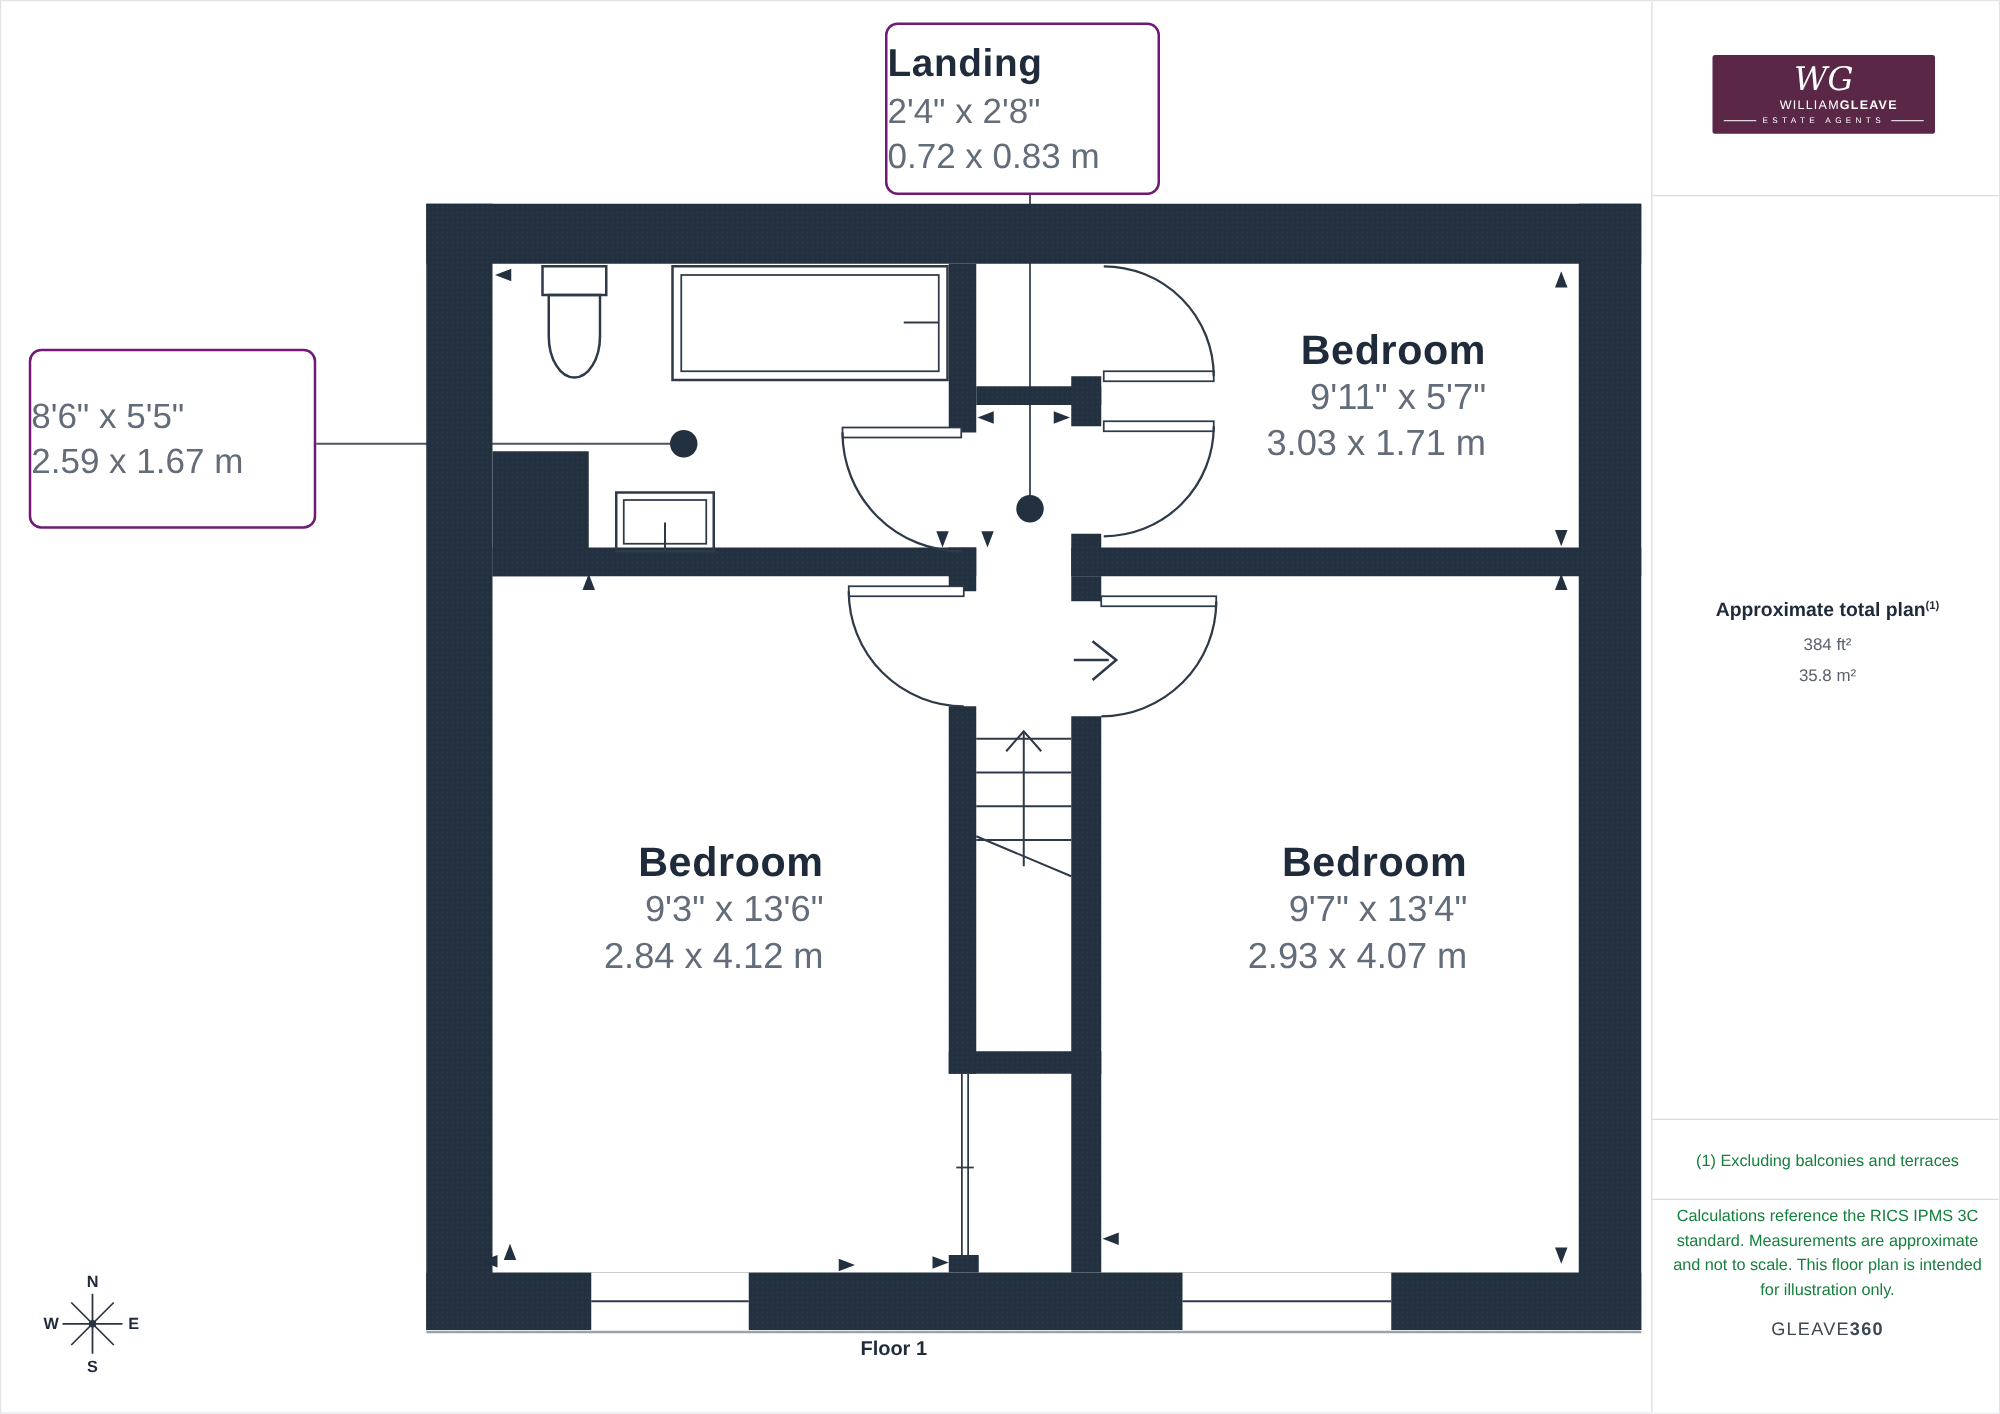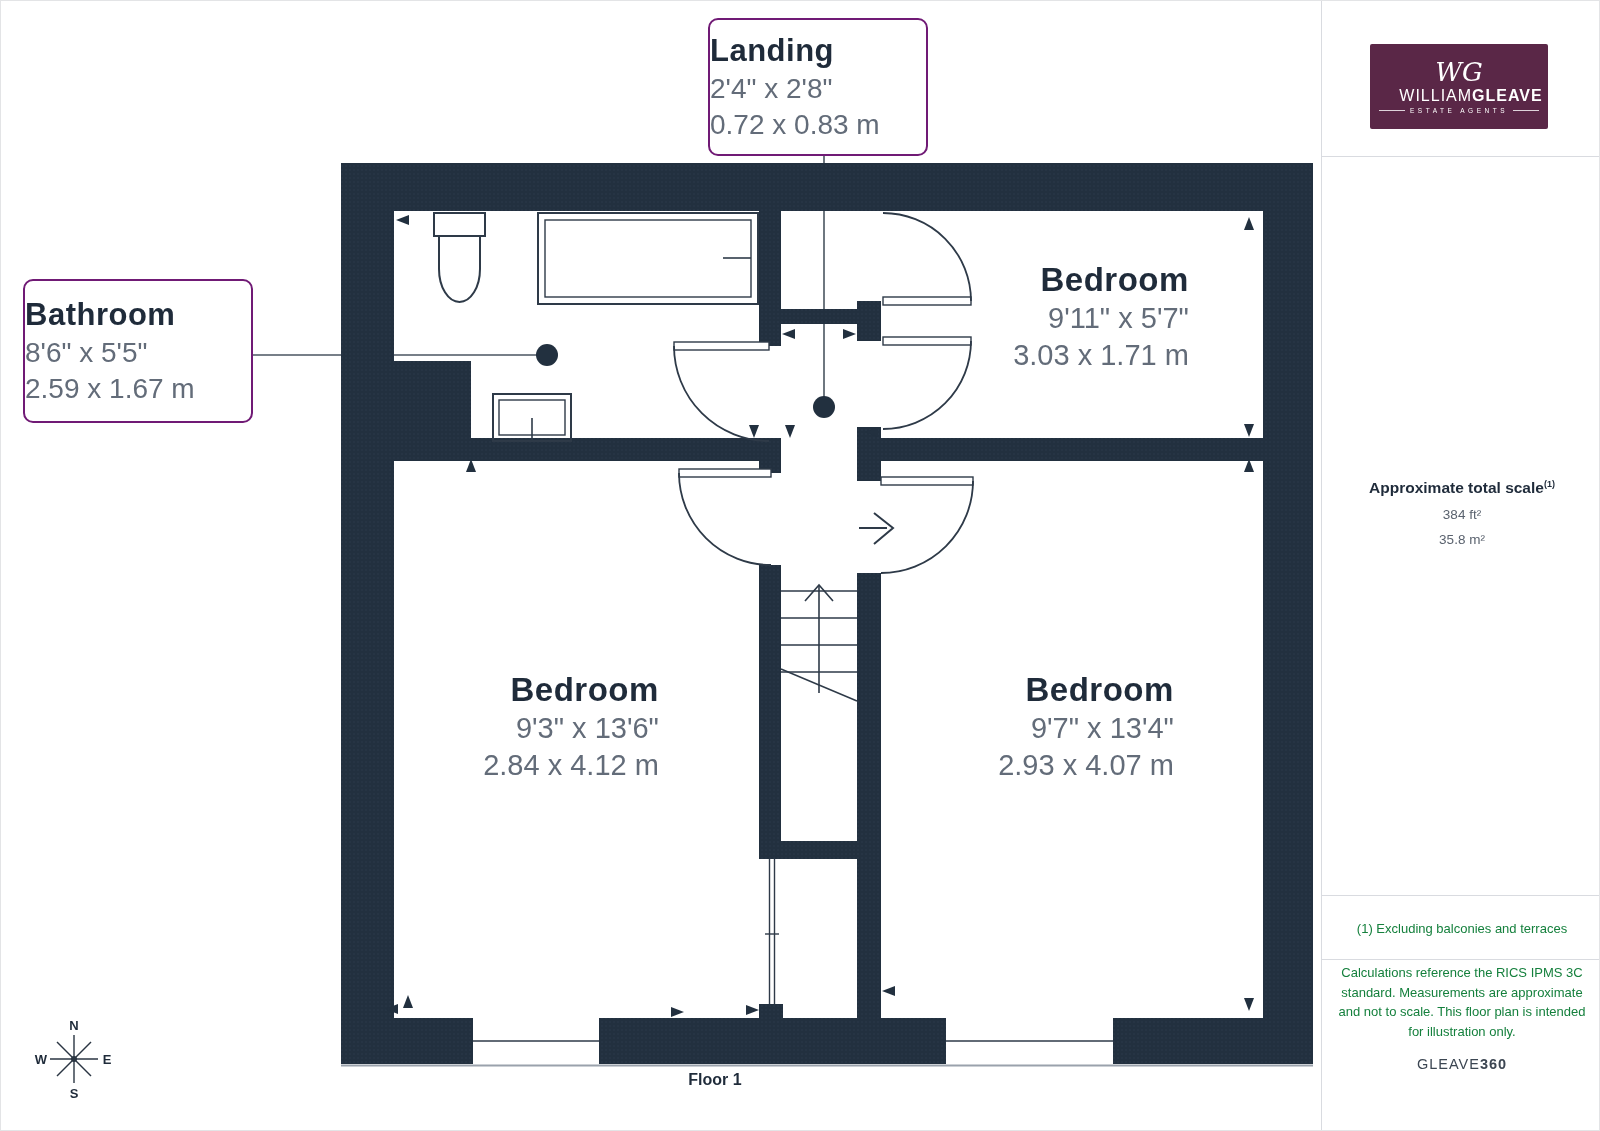--- a/index.html
+++ b/index.html
@@ -30,25 +30,25 @@
   .floor-label{
     position:absolute;transform:translateX(-50%);font-size:16px;font-weight:bold;color:#1f2b3a;z-index:4;
   }
   
   #sidebar{
     position:absolute;left:1320px;top:0;width:280px;height:1131px;
     border-left:1px solid #d9dbe0;box-sizing:border-box;background:#fff;
   }
   .sb-divider{position:absolute;left:0;width:280px;height:1px;background:#d9dbe0;}
   #logo{
-    position:absolute;left:48px;top:43px;width:178px;height:85px;border-radius:2px;
+    position:absolute;left:48px;top:43px;width:178px;height:63px;border-radius:2px;
     display:flex;flex-direction:column;align-items:center;justify-content:center;color:#fff;
   }
   #logo .monogram{font-family:"DejaVu Serif",serif;font-style:italic;font-size:26px;line-height:1;margin-bottom:2px;}
-  #logo .logo-name{font-size:16px;letter-spacing:1px;line-height:1.1;margin-left:24px;}
+  #logo .logo-name{font-size:10px;letter-spacing:1px;line-height:1.1;margin-left:24px;}
   #logo .logo-name .bold{font-weight:bold;}
   #logo .logo-tagline{font-size:6.5px;letter-spacing:3.5px;margin-top:3px;display:flex;align-items:center;gap:5px;}
   #logo .logo-tagline:before,#logo .logo-tagline:after{content:"";display:block;width:26px;height:1px;background:rgba(255,255,255,.8);}
   .sb-area{position:absolute;left:0;width:280px;text-align:center;}
   .sb-area-title{font-size:15.5px;font-weight:bold;color:#1f2b3a;}
   .sb-area-title sup{font-size:9px;}
   .sb-area-val{font-size:13.5px;color:#5a626e;margin-top:10px;}
   .sb-note{position:absolute;left:15px;width:250px;text-align:center;font-size:13px;color:#15803d;line-height:1.5;}
   .sb-provider{position:absolute;left:0;width:280px;text-align:center;font-size:14.5px;color:#3c4652;letter-spacing:1px;}
   .sb-provider .bold{font-weight:bold;}
@@ -191,21 +191,20 @@
   <span class="compass-letter" style="left:40px;top:1058px">W</span>
   <span class="compass-letter" style="left:106px;top:1058px">E</span>
 
   <div class="callout" style="left:707px;top:17px;width:220px;height:138px;">
     <div class="room-title">Landing</div>
     <div class="room-dim">2'4" x 2'8"</div>
     <div class="room-dim">0.72 x 0.83 m</div>
   </div>
 
   <div class="callout" style="left:22px;top:278px;width:230px;height:144px;">
-    <div class="room-title">Bathroom</div>
     <div class="room-dim">8'6" x 5'5"</div>
     <div class="room-dim">2.59 x 1.67 m</div>
   </div>
 
   <div class="room-label" style="left:1100px;top:258px;">
     <div class="room-title">Bedroom</div>
     <div class="room-dim">9'11" x 5'7"</div>
     <div class="room-dim">3.03 x 1.71 m</div>
   </div>
 
@@ -230,21 +229,21 @@
       <div class="logo-name">
         <span>WILLIAM</span><span class="bold">GLEAVE</span>
       </div>
       <div class="logo-tagline">ESTATE AGENTS</div>
     </div>
 
     <div class="sb-divider" style="top:155px"></div>
 
     <div class="sb-area" style="top:478px">
       <div class="sb-area-title">
-        <span>Approximate total scale</span><sup>(1)</sup>
+        <span>Approximate total plan</span><sup>(1)</sup>
       </div>
       <div class="sb-area-val">384 ft²</div>
       <div class="sb-area-val">35.8 m²</div>
     </div>
 
     <div class="sb-divider" style="top:894px"></div>
     <div class="sb-note" style="top:918px">(1) Excluding balconies and terraces</div>
     <div class="sb-divider" style="top:958px"></div>
 
     <div class="sb-note" style="top:962px">Calculations reference the RICS IPMS 3C standard. Measurements are approximate and not to scale. This floor plan is intended for illustration only.</div>

